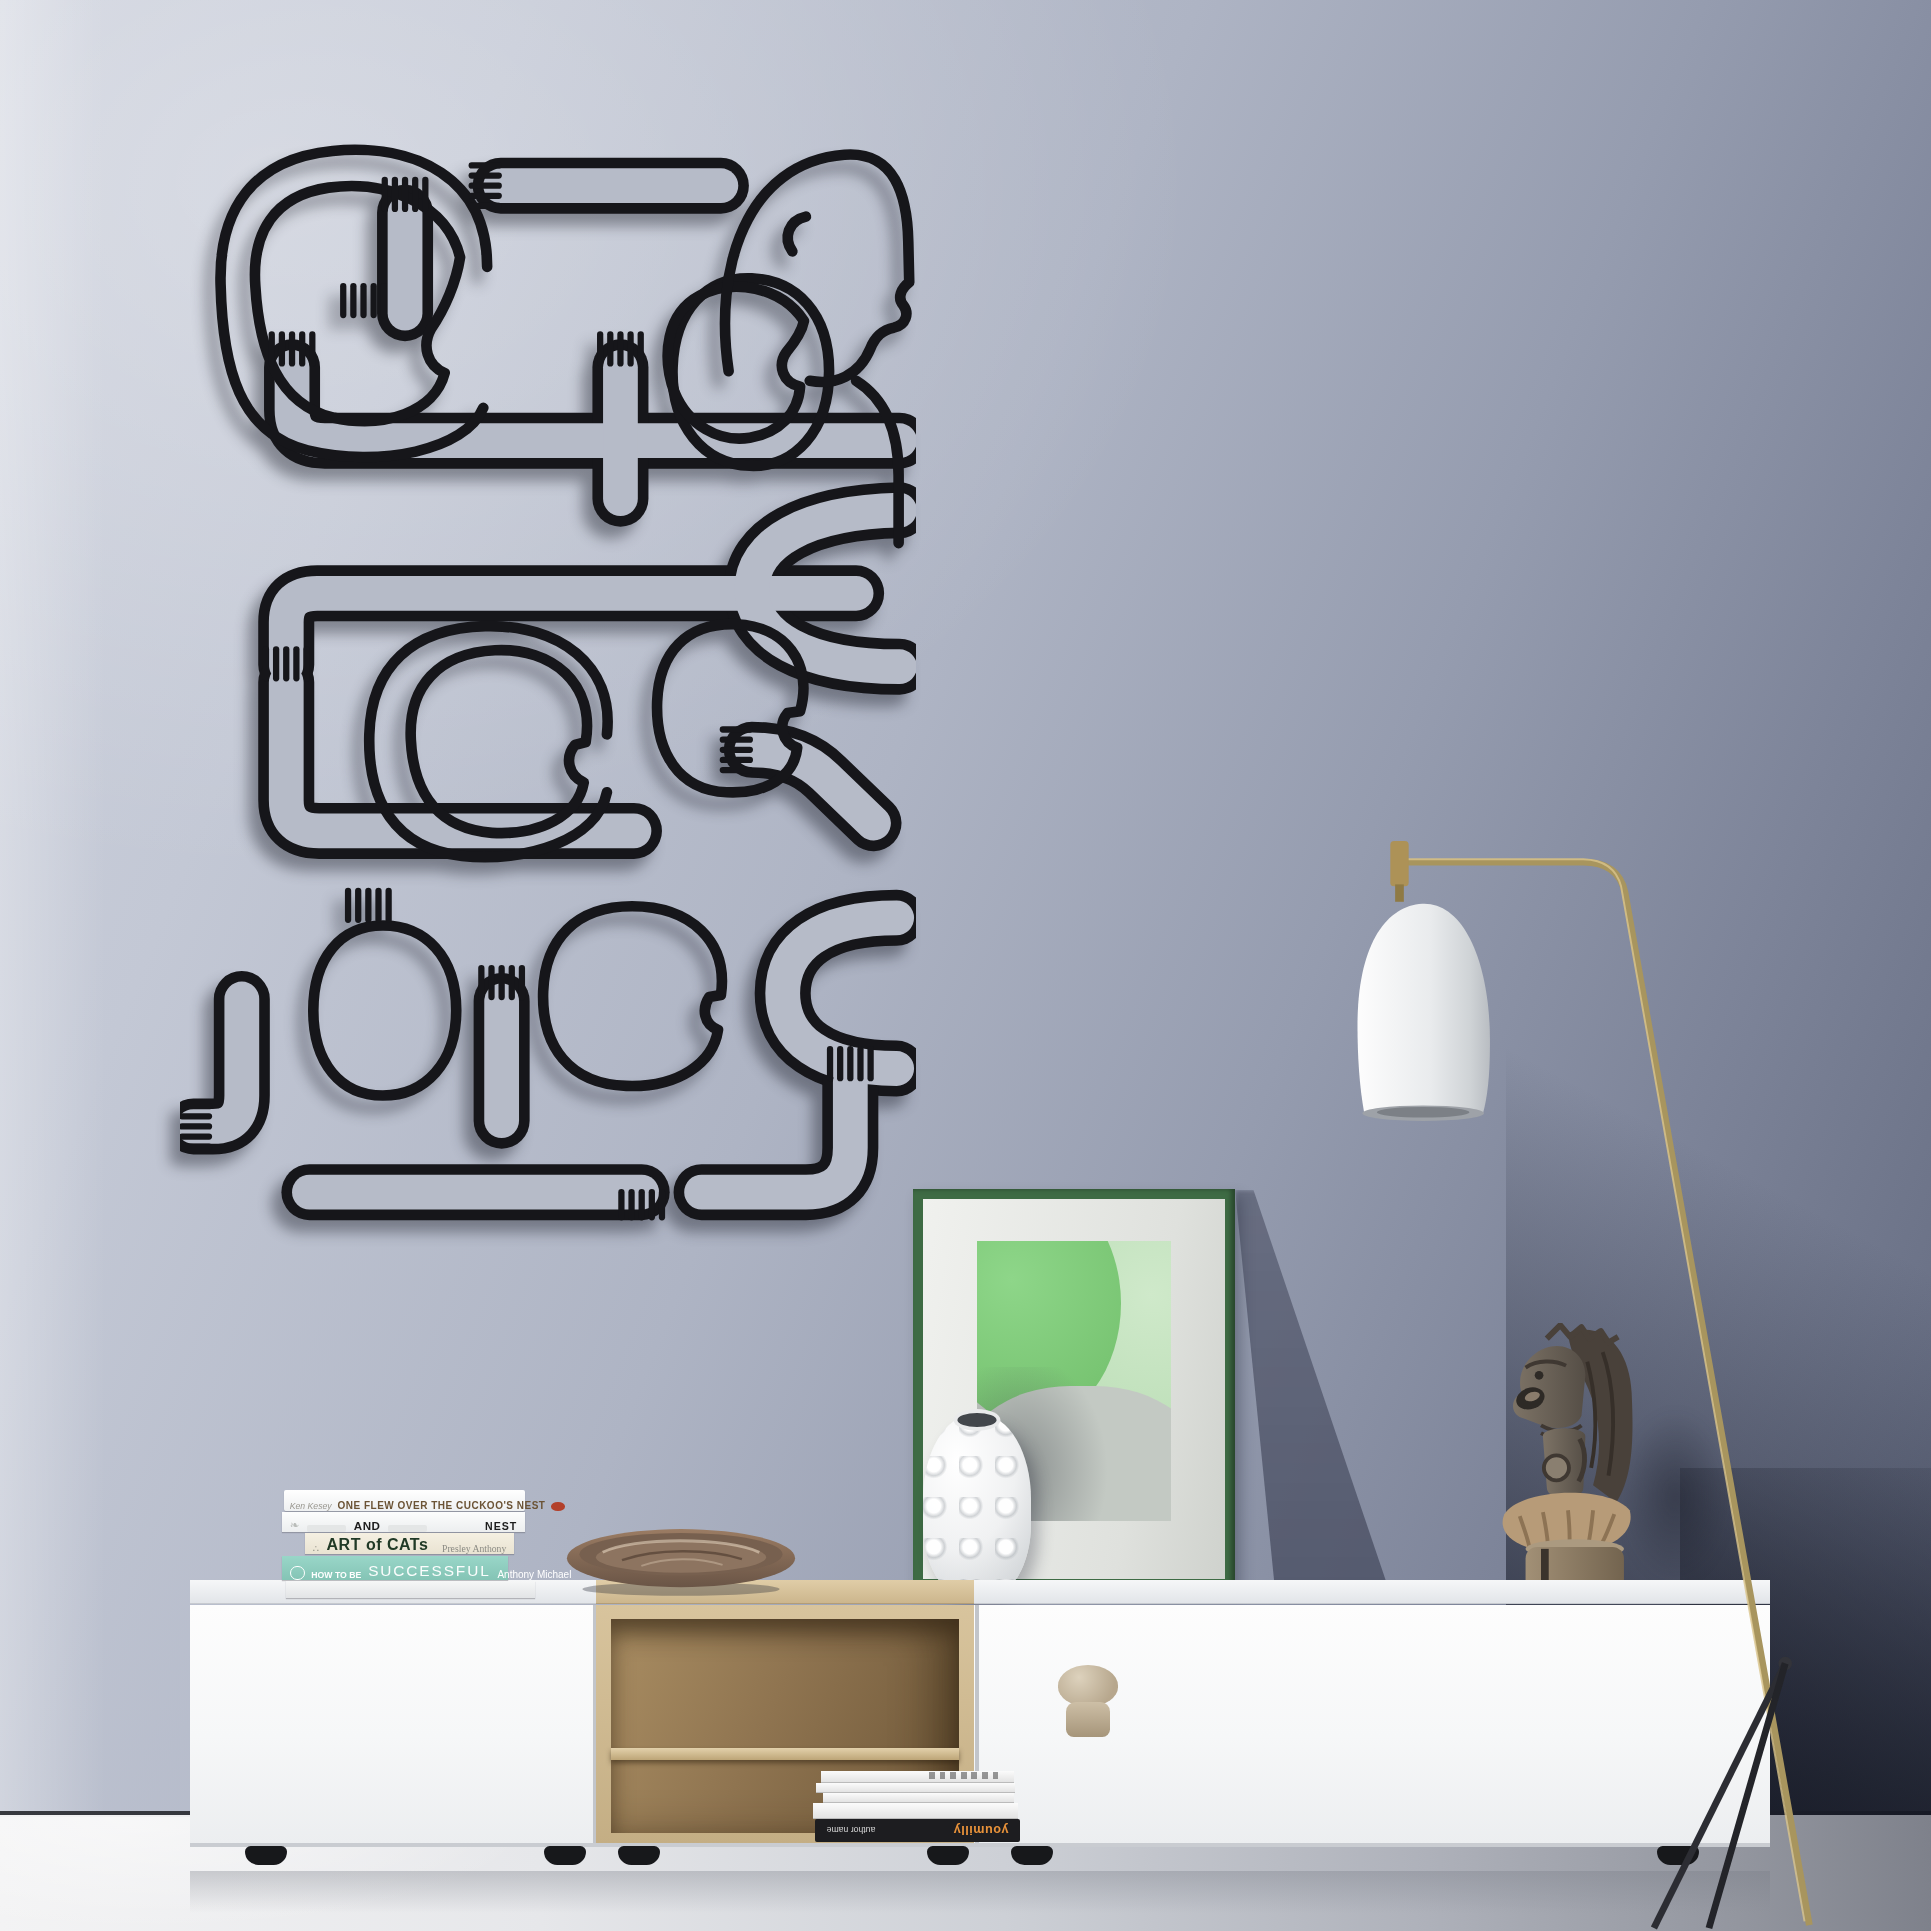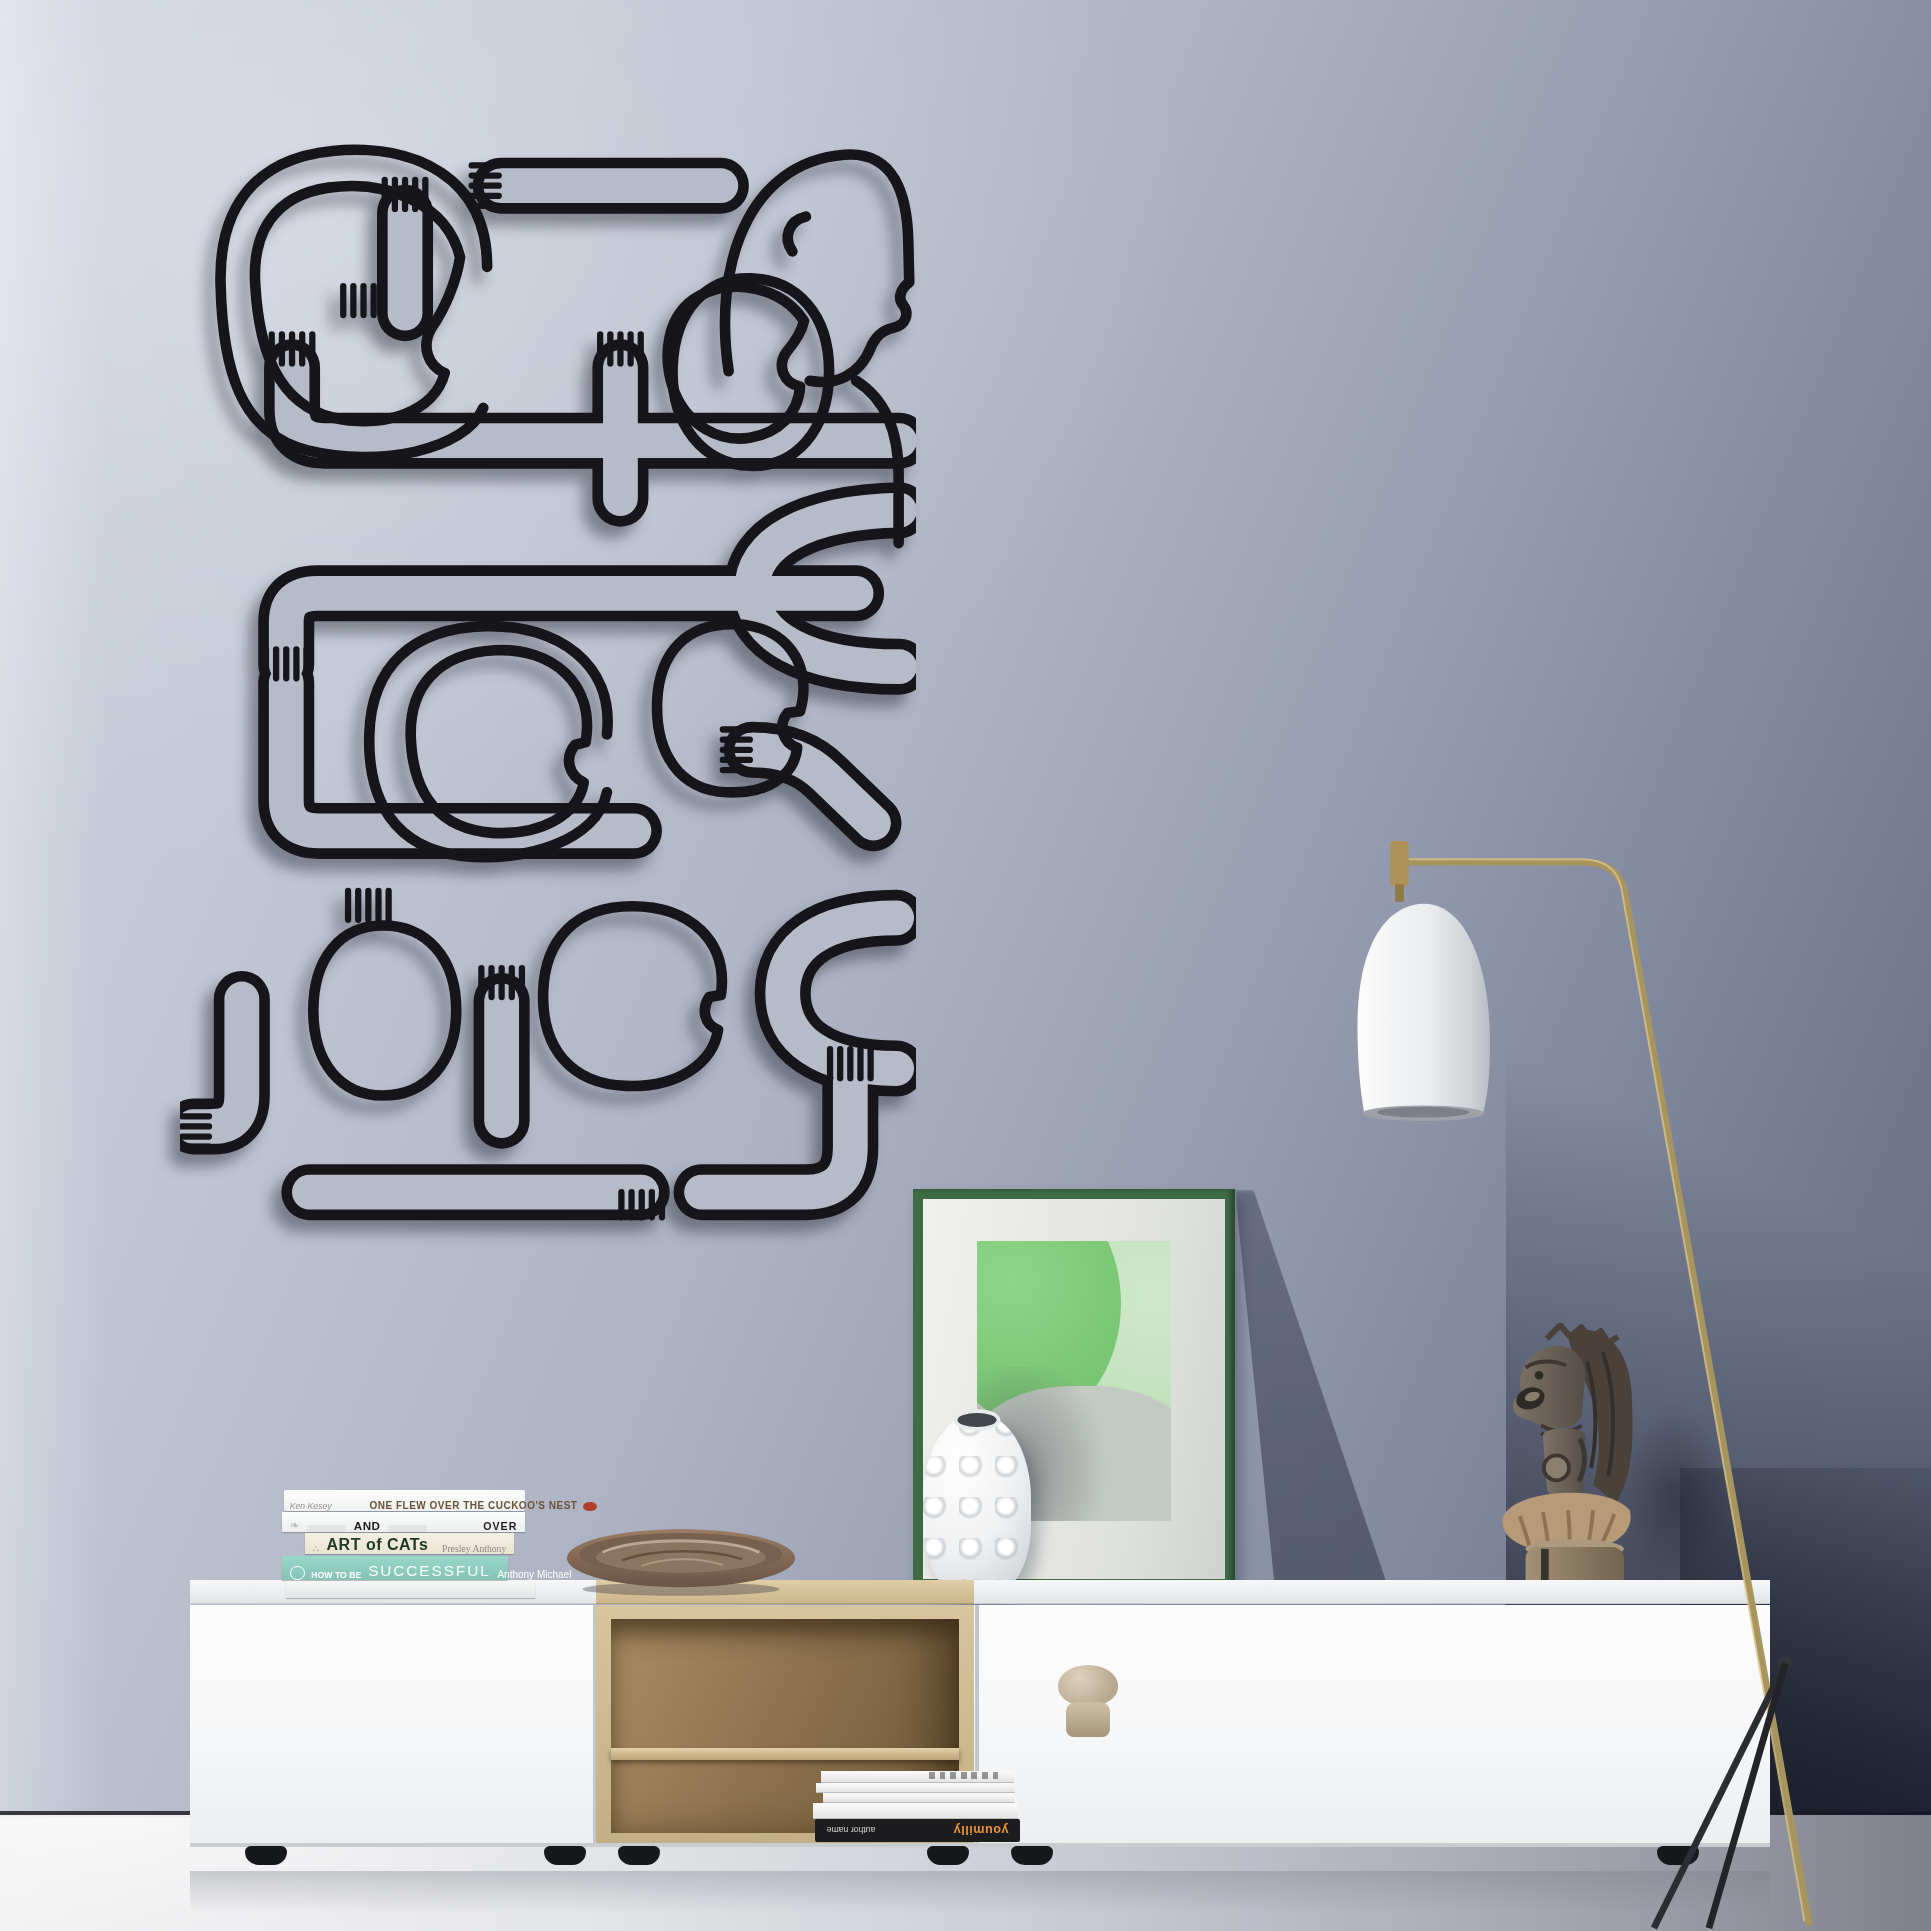--- a/index.html
+++ b/index.html
@@ -74,21 +74,21 @@
   .bb-title{color:#e8923a;font-size:12.6px;font-weight:bold;letter-spacing:0.5px;}
   .bb-author{color:#d8d8d8;font-size:8.7px;}
 
   
   .books{left:282px;top:1490px;width:257px;height:108px;font-family:"Liberation Sans",sans-serif;}
   .spine{position:absolute;display:flex;align-items:flex-end;box-sizing:border-box;
     box-shadow:0 1px 1px rgba(80,80,90,.35);}
   .spine1{left:1.9px;top:0;width:241px;height:21px;background:linear-gradient(#ffffff,#eef0f1);
     border-radius:1.9px;padding:0 5.8px;gap:5.8px;}
   .s1-author{color:#9a9890;font-size:8.7px;font-style:italic;white-space:nowrap;}
-  .s1-title{color:#6b5335;font-size:10px;font-weight:bold;letter-spacing:0.5px;white-space:nowrap;margin-left:32px;}
+  .s1-title{color:#6b5335;font-size:10px;font-weight:bold;letter-spacing:0.5px;white-space:nowrap;}
   .s1-logo{width:13.5px;height:8.7px;border-radius:50%;background:#b3402a;flex:0 0 auto;}
   .spine2{left:0;top:22px;width:243px;height:20px;background:linear-gradient(#fcfdfd,#eceeef);
     padding:0 7.7px;gap:7.7px;}
   .s2-doodle{color:#b9bcb9;font-size:11.6px;}
   .s2-bar{height:6.8px;width:39px;background:#e4e6e6;border-radius:1.9px;}
   .s2-word{color:#1d1d1d;font-size:11.6px;font-weight:bold;letter-spacing:0.5px;}
   .s2-author{color:#1d1d1d;font-size:10.6px;font-weight:bold;margin-left:auto;letter-spacing:1px;}
   .spine3{left:23px;top:43px;width:209px;height:21px;background:linear-gradient(#f5f0e2,#e9e3d2);
     padding:0 7.7px;gap:7.7px;}
   .s3-doodle{color:#8a8a80;font-size:9.7px;}
@@ -380,21 +380,21 @@
     <div class="spine spine1">
       <span class="s1-author">Ken Kesey</span>
       <span class="s1-title">ONE FLEW OVER THE CUCKOO'S NEST</span>
       <span class="s1-logo"></span>
     </div>
     <div class="spine spine2">
       <span class="s2-doodle">❧</span>
       <span class="s2-bar"></span>
       <span class="s2-word">AND</span>
       <span class="s2-bar"></span>
-      <span class="s2-author">OVER</span>
+      <span class="s2-author">NEST</span>
     </div>
     <div class="spine spine3">
       <span class="s3-doodle">∴</span>
       <span class="s3-title">ART of CATs</span>
       <span class="s3-author">Presley Anthony</span>
     </div>
     <div class="spine spine4">
       <span class="s4-logo"></span>
       <span class="s4-how">HOW TO BE</span>
       <span class="s4-title">SUCCESSFUL</span>

